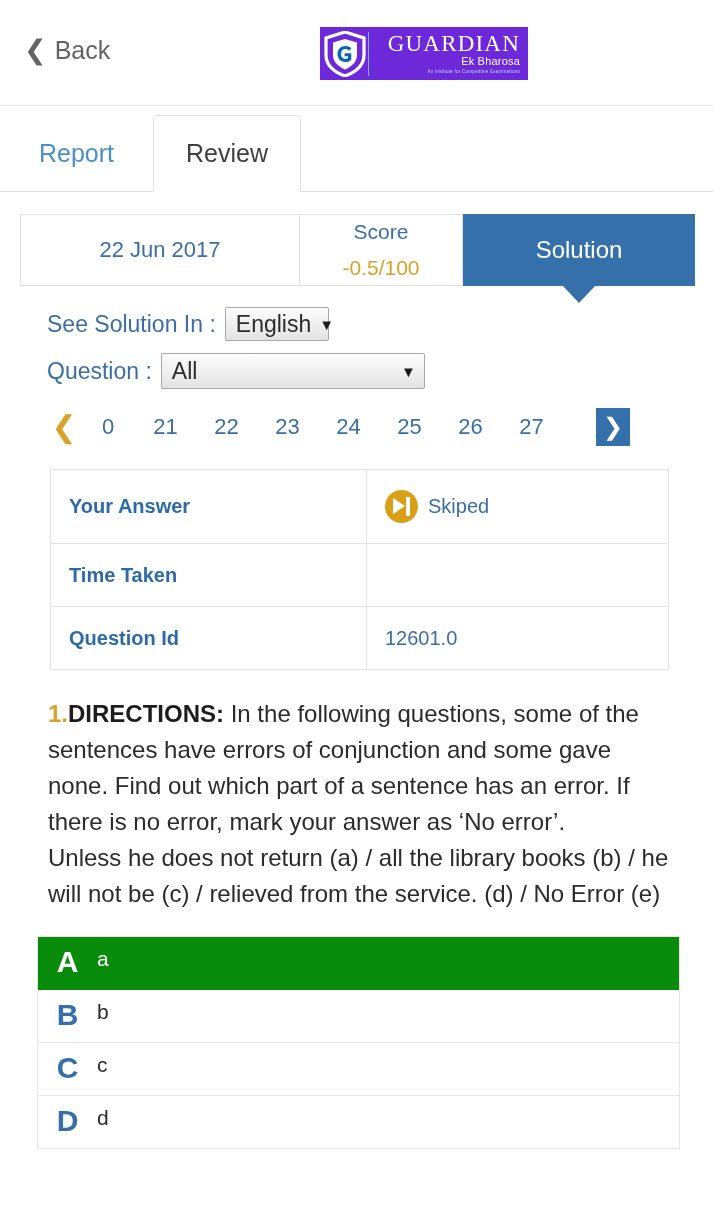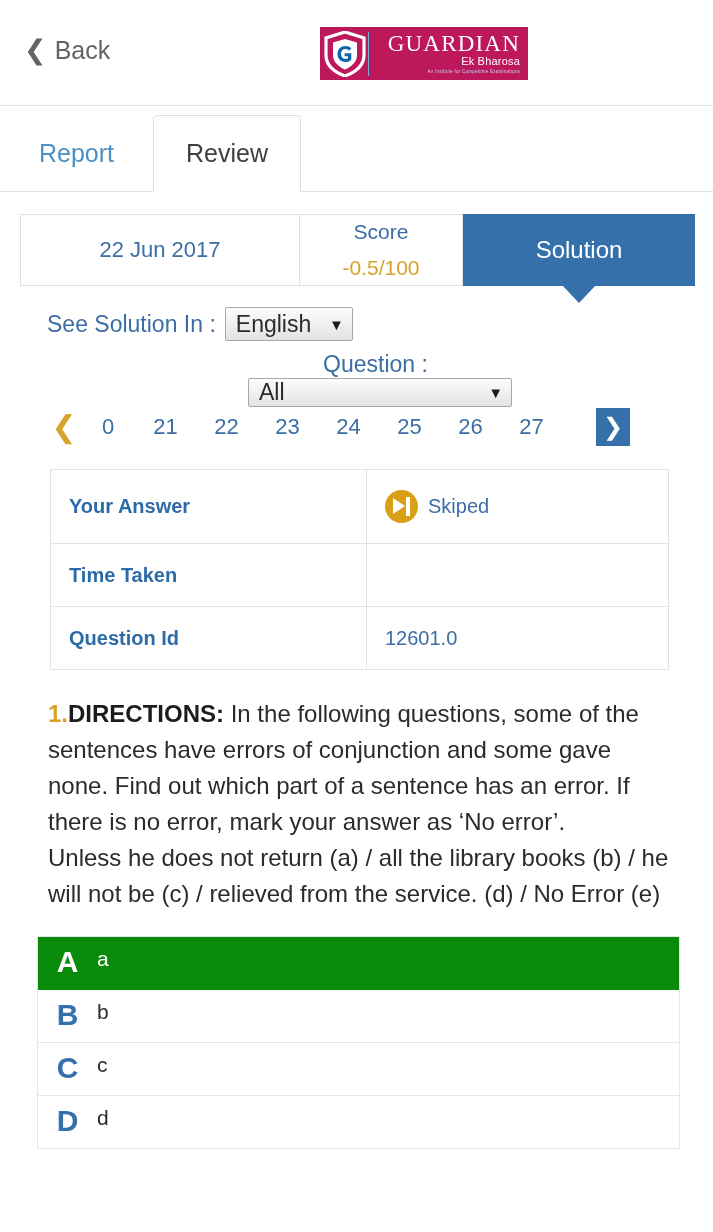--- a/index.html
+++ b/index.html
@@ -45,21 +45,21 @@
     line-height: 1;
     color: #646464;
     font-weight: 400;
   }
   .logo {
     position: absolute;
     left: 320px;
     top: 27px;
     width: 208px;
     height: 53px;
-    background: #be185d;
+    background: #6d28d9;
     display: flex;
     align-items: center;
     box-sizing: border-box;
     padding: 3px 4px;
   }
   .logo-shield {
     width: 42px;
     height: 46px;
     flex: 0 0 auto;
     position: relative;
@@ -193,21 +193,21 @@
   }
 
   
   .selector-row {
     display: flex;
     align-items: center;
     margin-left: 47px;
     height: 40px;
   }
   .selector-row.first { margin-top: 18px; }
-  .selector-row.second { margin-top: 7px; flex-direction: column; }
+  .selector-row.second { margin-top: 7px; }
   .selector-label {
     color: #3b6ea5;
     font-size: 23px;
     margin-right: 9px;
     white-space: nowrap;
     text-align: right;
   }
   .fake-select {
     display: flex;
     align-items: center;
@@ -215,21 +215,21 @@
     background: linear-gradient(#fcfcfc, #e3e3e3);
     border: 1px solid #a8a8a8;
     border-radius: 2px;
     box-sizing: border-box;
     font-size: 23px;
     color: #2b2b2b;
     padding: 0 8px 0 10px;
     cursor: pointer;
     height: 34px;
   }
-  .select-lang { width: 128px; }
+  .select-lang { width: 104px; }
   .select-q { width: 264px; height: 36px; gap: 8px; }
   .caret {
     font-size: 15px;
     color: #1c1c1c;
     line-height: 1;
     margin-left: 8px;
   }
 
   
   .pagination {

